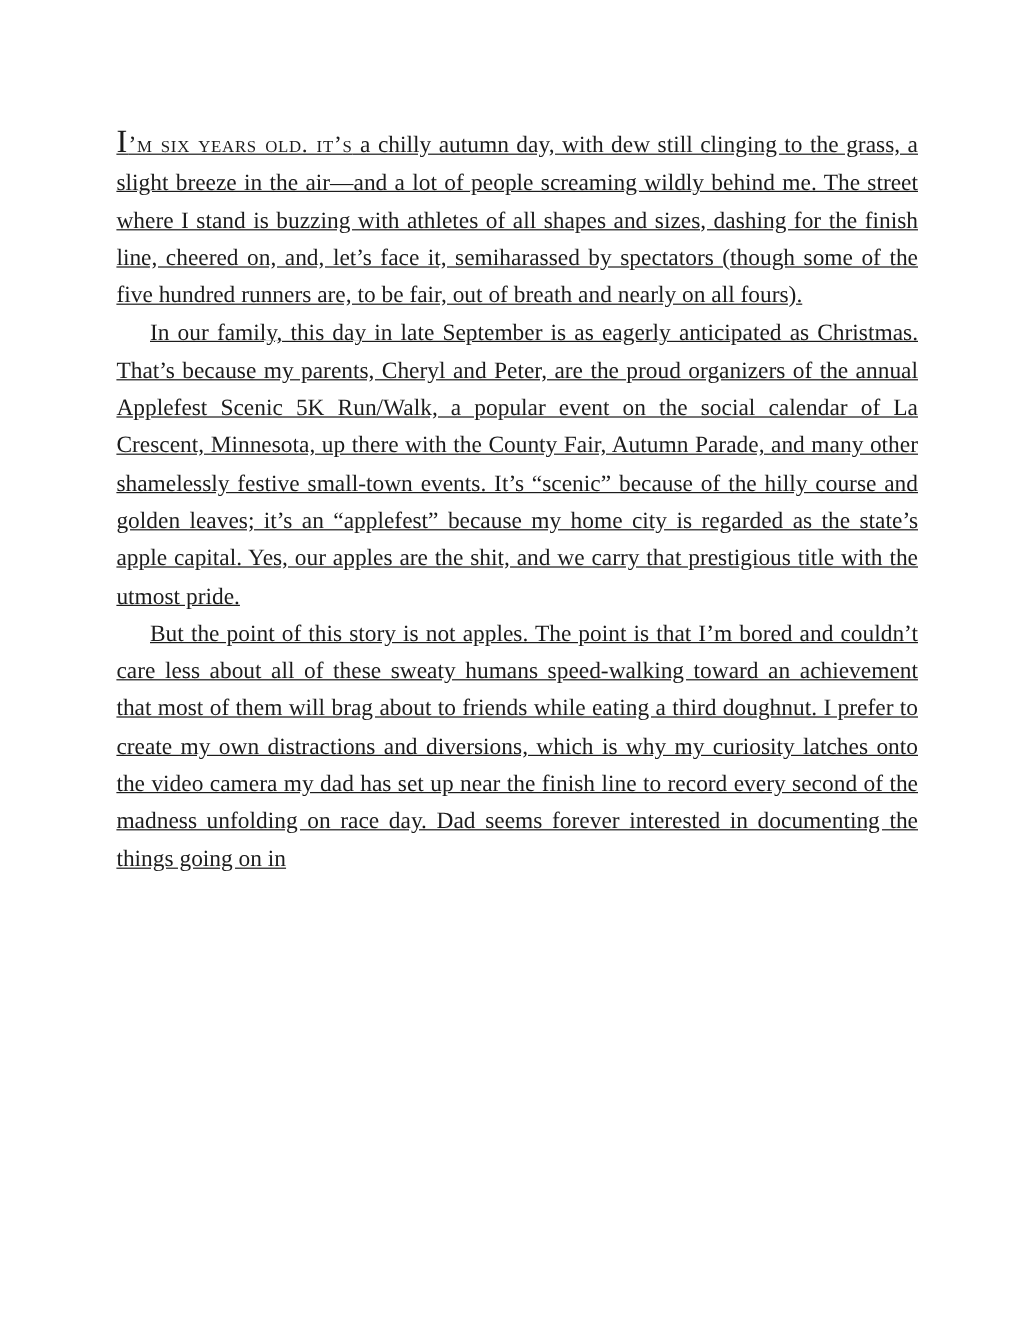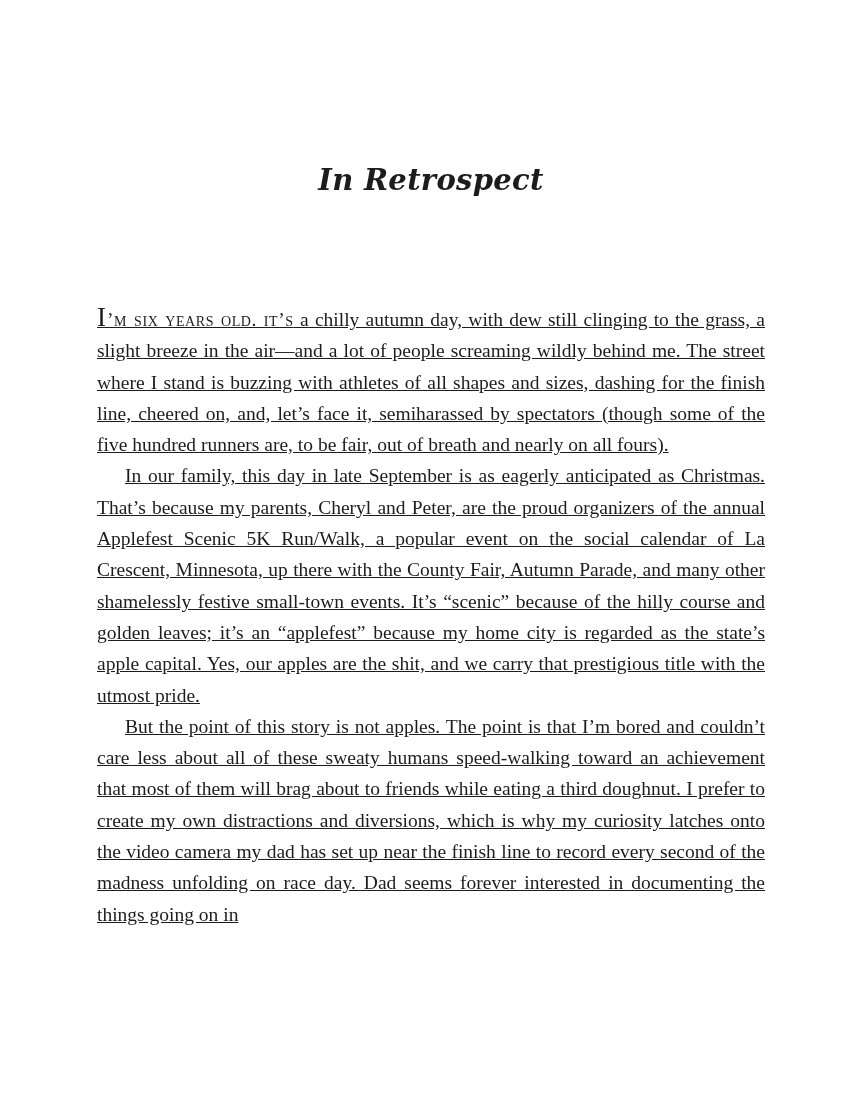--- a/index.html
+++ b/index.html
@@ -52,21 +52,20 @@
   }
   .lead-smallcaps {
     font-variant: small-caps;
     letter-spacing: 0.6px;
   }
 </style>
 </head>
 <body>
 
 <div class="page">
-  <h1 class="chapter-title">In Retrospect</h1>
 
   <div class="text-block">
     <p class="para first"><span class="lead-initial">I</span><span class="lead-smallcaps">’m six years old. it’s</span><span> a chilly autumn day, with dew still clinging to the grass, a slight breeze in the air—and a lot of people screaming wildly behind me. The street where I stand is buzzing with athletes of all shapes and sizes, dashing for the finish line, cheered on, and, let’s face it, semiharassed by spectators (though some of the five hundred runners are, to be fair, out of breath and nearly on all fours).</span></p>
 
     <p class="para indented">In our family, this day in late September is as eagerly anticipated as Christmas. That’s because my parents, Cheryl and Peter, are the proud organizers of the annual Applefest Scenic 5K Run/Walk, a popular event on the social calendar of La Crescent, Minnesota, up there with the County Fair, Autumn Parade, and many other shamelessly festive small-town events. It’s “scenic” because of the hilly course and golden leaves; it’s an “applefest” because my home city is regarded as the state’s apple capital. Yes, our apples are the shit, and we carry that prestigious title with the utmost pride.</p>
 
     <p class="para indented">But the point of this story is not apples. The point is that I’m bored and couldn’t care less about all of these sweaty humans speed-walking toward an achievement that most of them will brag about to friends while eating a third doughnut. I prefer to create my own distractions and diversions, which is why my curiosity latches onto the video camera my dad has set up near the finish line to record every second of the madness unfolding on race day. Dad seems forever interested in documenting the things going on in</p>
   </div>
 </div>
 

